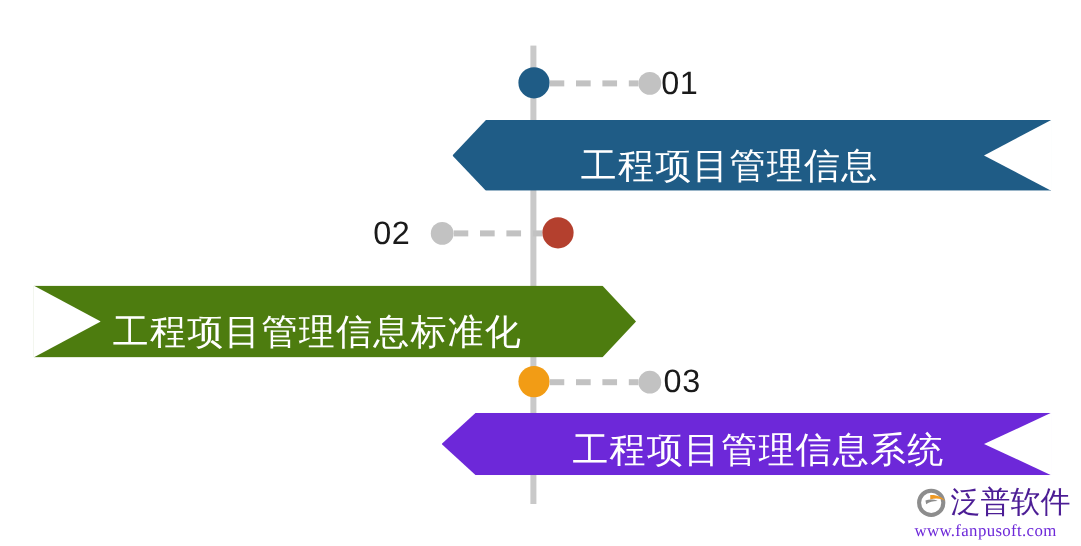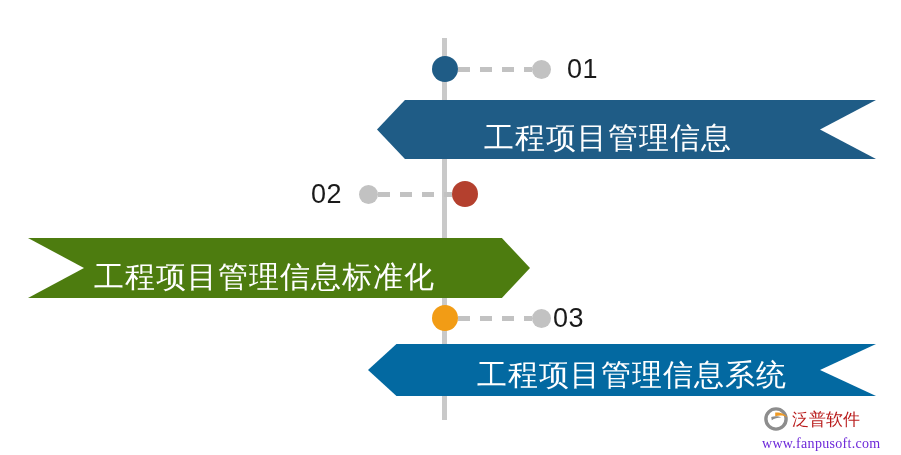--- a/index.html
+++ b/index.html
@@ -69,21 +69,21 @@
     letter-spacing: 0.5px;
     line-height: 1;
     flex: 0 0 auto;
     white-space: nowrap;
     font-family: "Liberation Sans", "DejaVu Sans", sans-serif;
   }
 
   
   #row-01 { left: 432px; top: 54px; }
   #row-01 .dash-line { width: 74px; }
-  #row-01 .step-num  { margin-left: 16px; }
+  #row-01 .step-num  { }
 
   #row-02 { left: 295px; top: 179px; flex-direction: row; margin-left: 16px; }
   #row-02 .dash-line { width: 74px; }
   #row-02 .step-num  { margin-right: 17px; }
 
   #row-03 { left: 432px; top: 303px; }
   #row-03 .dash-line { width: 74px; }
   #row-03 .step-num  { margin-left: 2px; }
 
   
@@ -143,21 +143,21 @@
   #banner-02 {
     left: 28px;  top: 238px;
     width: 502px; height: 60px;
     background: #4d7c0f;
     justify-content: flex-start;
     padding-left: 66px;
   }
   #banner-03 {
     left: 368px; top: 344px;
     width: 508px; height: 52px;
-    background: #0369a1;
+    background: #6d28d9;
     justify-content: flex-start;
     padding-left: 109px;
   }
 
   
   #watermark {
     position: absolute;
     left: 762px;
     top: 404px;
     width: 132px;
@@ -168,22 +168,22 @@
     align-items: center;
     height: 30px;
   }
   .wm-mark {
     width: 28px;
     height: 28px;
     flex: 0 0 auto;
     position: relative;
   }
   .wm-name {
-    font-size: 17px;
-    color: #b91c1c;
+    font-size: 25px;
+    color: #4c1d95;
     line-height: 1;
     margin-left: 2px;
     white-space: nowrap;
     font-family: "Liberation Sans", "DejaVu Sans", sans-serif;
   }
   .wm-url {
     font-size: 14px;
     color: #6d28d9;
     letter-spacing: 0.3px;
     margin-top: 2px;

